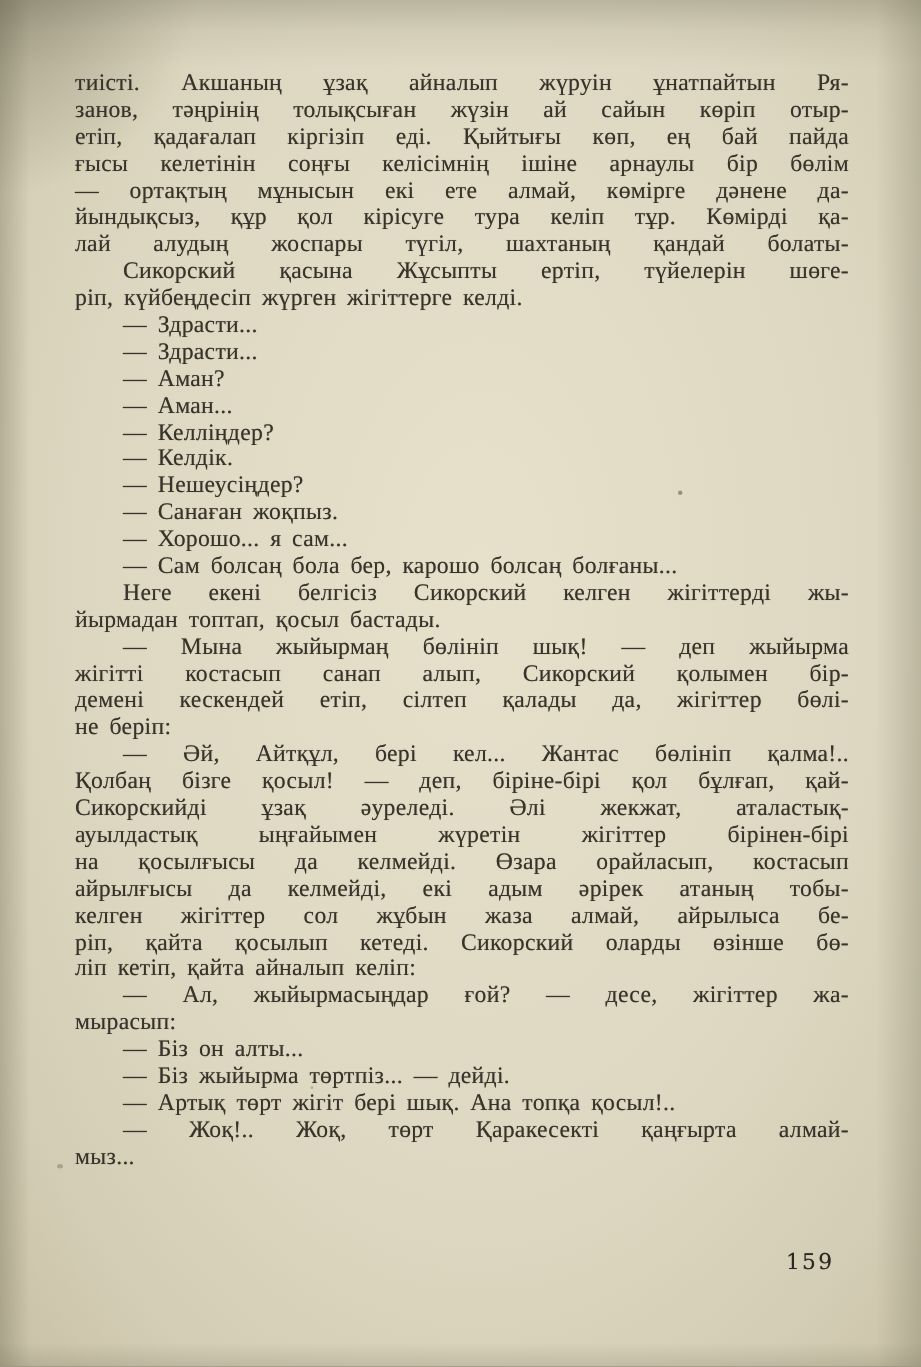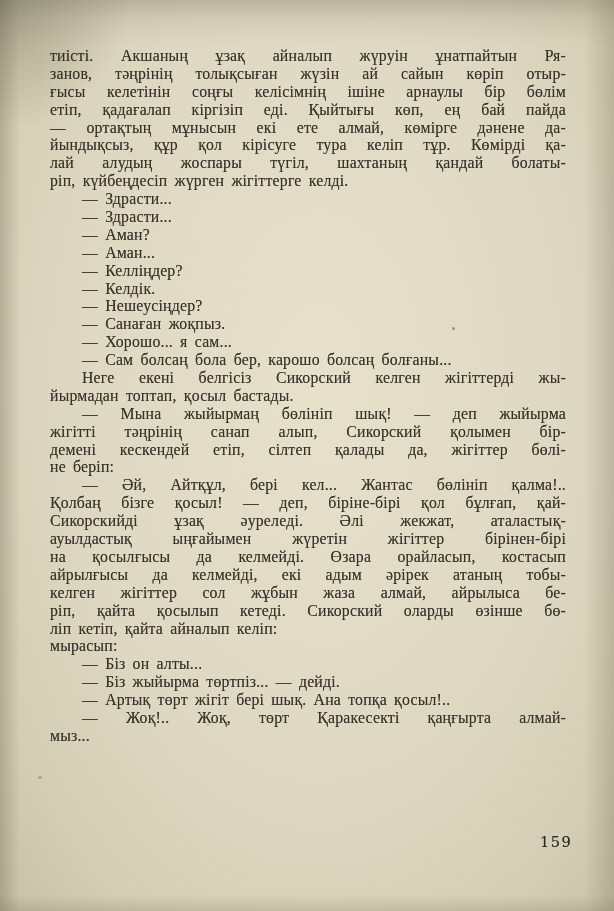--- a/index.html
+++ b/index.html
@@ -44,21 +44,21 @@
   }
   .line.fill {
     text-align: justify;
     text-align-last: justify;
   }
   .line.indent {
     padding-left: 32px;
   }
   .page-number {
     position: absolute;
-    left: 540px;
+    left: 524px;
     top: 834px;
     font-family: "DejaVu Serif", "Liberation Serif", serif;
     font-size: 14.5px;
     letter-spacing: 1.5px;
     color: #2b2722;
     text-shadow: 0 0 0.5px rgba(43,39,34,0.5);
   }
   .speck {
     position: absolute;
     border-radius: 50%;
@@ -68,51 +68,53 @@
   .speck.s2 { left: 38px;  top: 776px; width: 4px; height: 3px; background: rgba(90,85,68,0.35); }
   .speck.s3 { left: 207px; top: 724px; width: 2px; height: 2px; background: rgba(90,85,68,0.30); }
 </style>
 </head>
 <body>
 
 <div class="page">
   <div class="text-block">
       <div class="line fill">тиісті. Акшаның ұзақ айналып жүруін ұнатпайтын Ря-</div>
       <div class="line fill">занов, тәңрінің толықсыған жүзін ай сайын көріп отыр-</div>
+      <div class="line fill">етіп, қадағалап кіргізіп еді. Қыйтығы көп, ең бай пайда</div>
       <div class="line fill">ғысы келетінін соңғы келісімнің ішіне арнаулы бір бөлім</div>
-      <div class="line fill">етіп, қадағалап кіргізіп еді. Қыйтығы көп, ең бай пайда</div>
       <div class="line fill">— ортақтың мұнысын екі ете алмай, көмірге дәнене да-</div>
       <div class="line fill">йындықсыз, құр қол кірісуге тура келіп тұр. Көмірді қа-</div>
       <div class="line fill">лай алудың жоспары түгіл, шахтаның қандай болаты-</div>
+      <div class="line indent fill">Сикорский қасына Жұсыпты ертіп, түйелерін шөге-</div>
       <div class="line">ріп, күйбеңдесіп жүрген жігіттерге келді.</div>
       <div class="line indent">— Здрасти...</div>
       <div class="line indent">— Здрасти...</div>
       <div class="line indent">— Аман?</div>
       <div class="line indent">— Аман...</div>
       <div class="line indent">— Келліңдер?</div>
       <div class="line indent">— Келдік.</div>
       <div class="line indent">— Нешеусіңдер?</div>
       <div class="line indent">— Санаған жоқпыз.</div>
       <div class="line indent">— Хорошо... я сам...</div>
       <div class="line indent">— Сам болсаң бола бер, карошо болсаң болғаны...</div>
       <div class="line indent fill">Неге екені белгісіз Сикорский келген жігіттерді жы-</div>
       <div class="line">йырмадан топтап, қосыл бастады.</div>
       <div class="line indent fill">— Мына жыйырмаң бөлініп шық! — деп жыйырма</div>
-      <div class="line fill">жігітті тәңрінің санап алып, Сикорский қолымен бір-</div>
+      <div class="line fill">жігітті костасып санап алып, Сикорский қолымен бір-</div>
       <div class="line fill">демені кескендей етіп, сілтеп қалады да, жігіттер бөлі-</div>
       <div class="line">не беріп:</div>
       <div class="line indent fill">— Әй, Айтқұл, бері кел... Жантас бөлініп қалма!..</div>
       <div class="line fill">Қолбаң бізге қосыл! — деп, біріне-бірі қол бұлғап, қай-</div>
       <div class="line fill">Сикорскийді ұзақ әуреледі. Әлі жекжат, аталастық-</div>
       <div class="line fill">ауылдастық ыңғайымен жүретін жігіттер бірінен-бірі</div>
       <div class="line fill">на қосылғысы да келмейді. Өзара орайласып, костасып</div>
       <div class="line fill">айрылғысы да келмейді, екі адым әрірек атаның тобы-</div>
       <div class="line fill">келген жігіттер сол жұбын жаза алмай, айрылыса бе-</div>
       <div class="line fill">ріп, қайта қосылып кетеді. Сикорский оларды өзінше бө-</div>
       <div class="line">ліп кетіп, қайта айналып келіп:</div>
+      <div class="line indent fill">— Ал, жыйырмасыңдар ғой? — десе, жігіттер жа-</div>
       <div class="line">мырасып:</div>
       <div class="line indent">— Біз он алты...</div>
       <div class="line indent">— Біз жыйырма төртпіз... — дейді.</div>
       <div class="line indent">— Артық төрт жігіт бері шық. Ана топқа қосыл!..</div>
       <div class="line indent fill">— Жоқ!.. Жоқ, төрт Қаракесекті қаңғырта алмай-</div>
       <div class="line">мыз...</div>
     </div>
 
   <div class="page-number">159</div>
 

